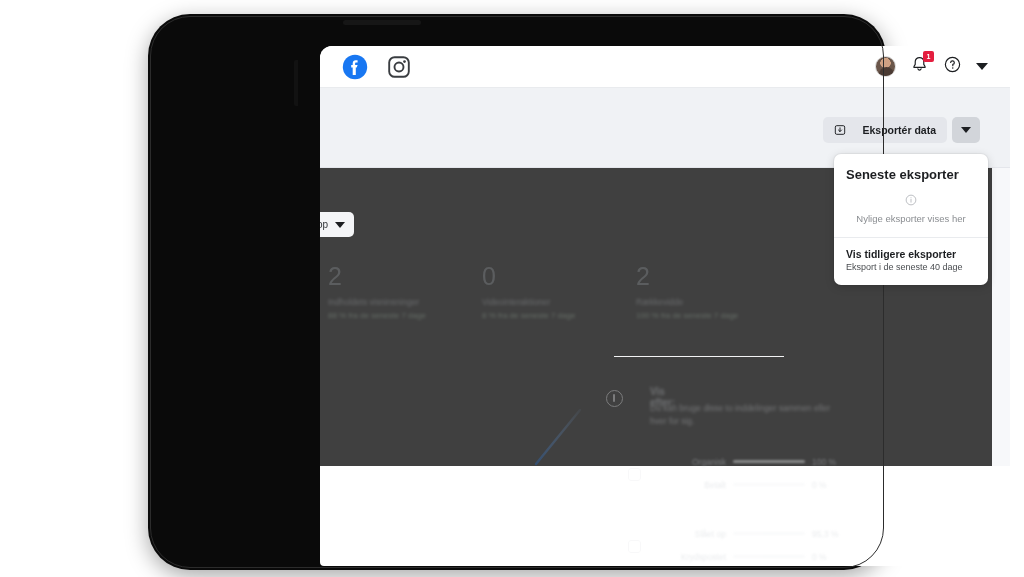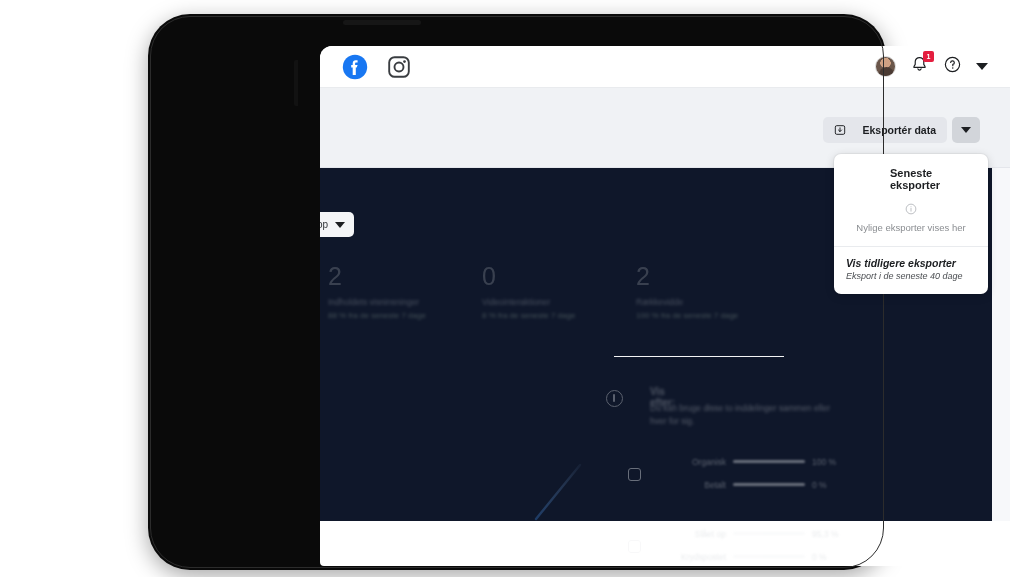--- a/index.html
+++ b/index.html
@@ -132,37 +132,37 @@
     position: absolute; right: 22px; top: 108px;
     width: 154px;
     background: #ffffff;
     border-radius: 7px;
     box-shadow: 0 2px 10px rgba(0,0,0,0.16), 0 0 0 1px rgba(0,0,0,0.04);
     z-index: 40;
     padding: 2px 0 2px;
   }
   .menu-title {
     padding: 11px 12px 9px;
-    font-size: 11px; font-weight: 700; color: #1c1e21; margin-left: 44px;
+    font-size: 13px; font-weight: 700; color: #1c1e21;
   }
   .menu-empty {
     display: flex; align-items: center; gap: 7px;
     padding: 3px 12px 13px;
     font-size: 9.5px; color: #8a8d91; flex-direction: column;
   }
   .menu-sep { height: 1px; background: #e9ebee; margin: 0; }
-  .menu-action { padding: 10px 12px 11px; cursor: pointer; font-style: italic; }
+  .menu-action { padding: 10px 12px 11px; cursor: pointer; }
   .menu-action-title { font-size: 10.5px; font-weight: 700; color: #1c1e21; }
   .menu-action-sub { font-size: 9px; color: #4a4d51; margin-top: 2px; }
 
   
   #page-body {
     position: absolute; left: 0; top: 122px;
-    width: 100%; height: 353px;
-    background: #0f172a;
+    width: 100%; height: 298px;
+    background: #404040;
   }
   #right-rail {
     position: absolute; right: 0; top: 0;
     width: 18px; height: 100%;
     background: #f7f8fa;
   }
 
   
   #range-chip {
     position: absolute; left: -28px; top: 44px;

